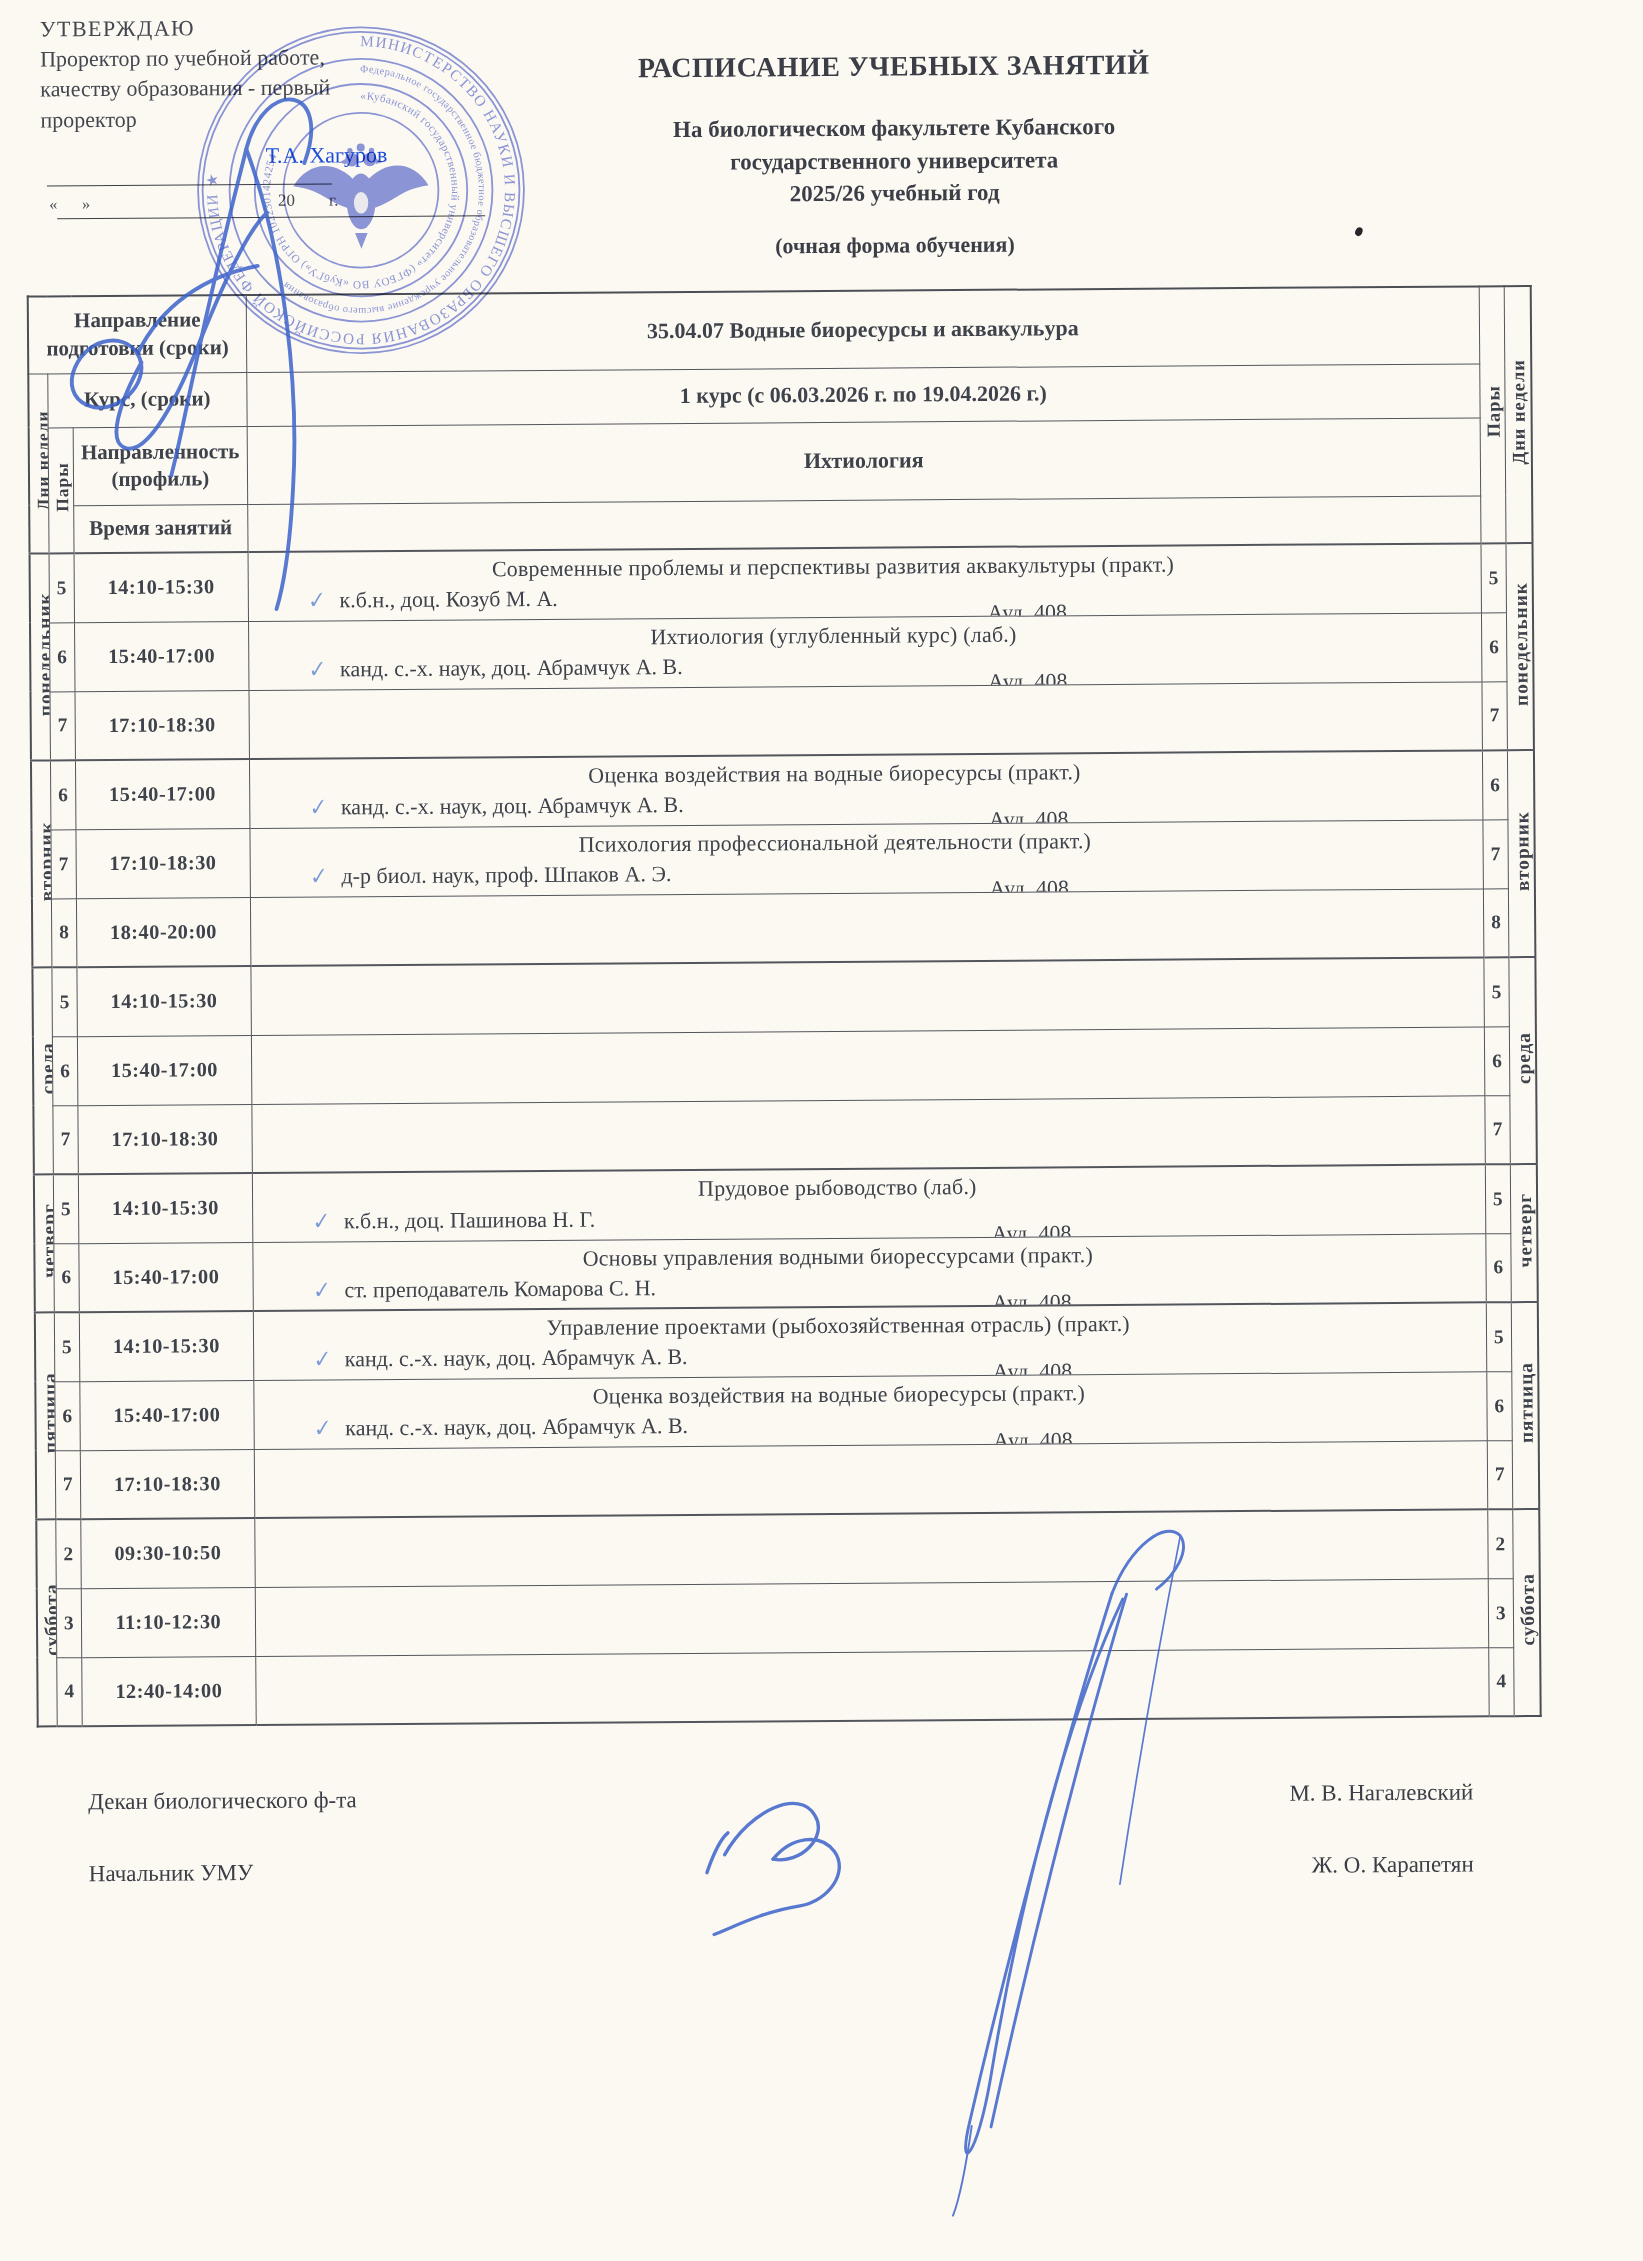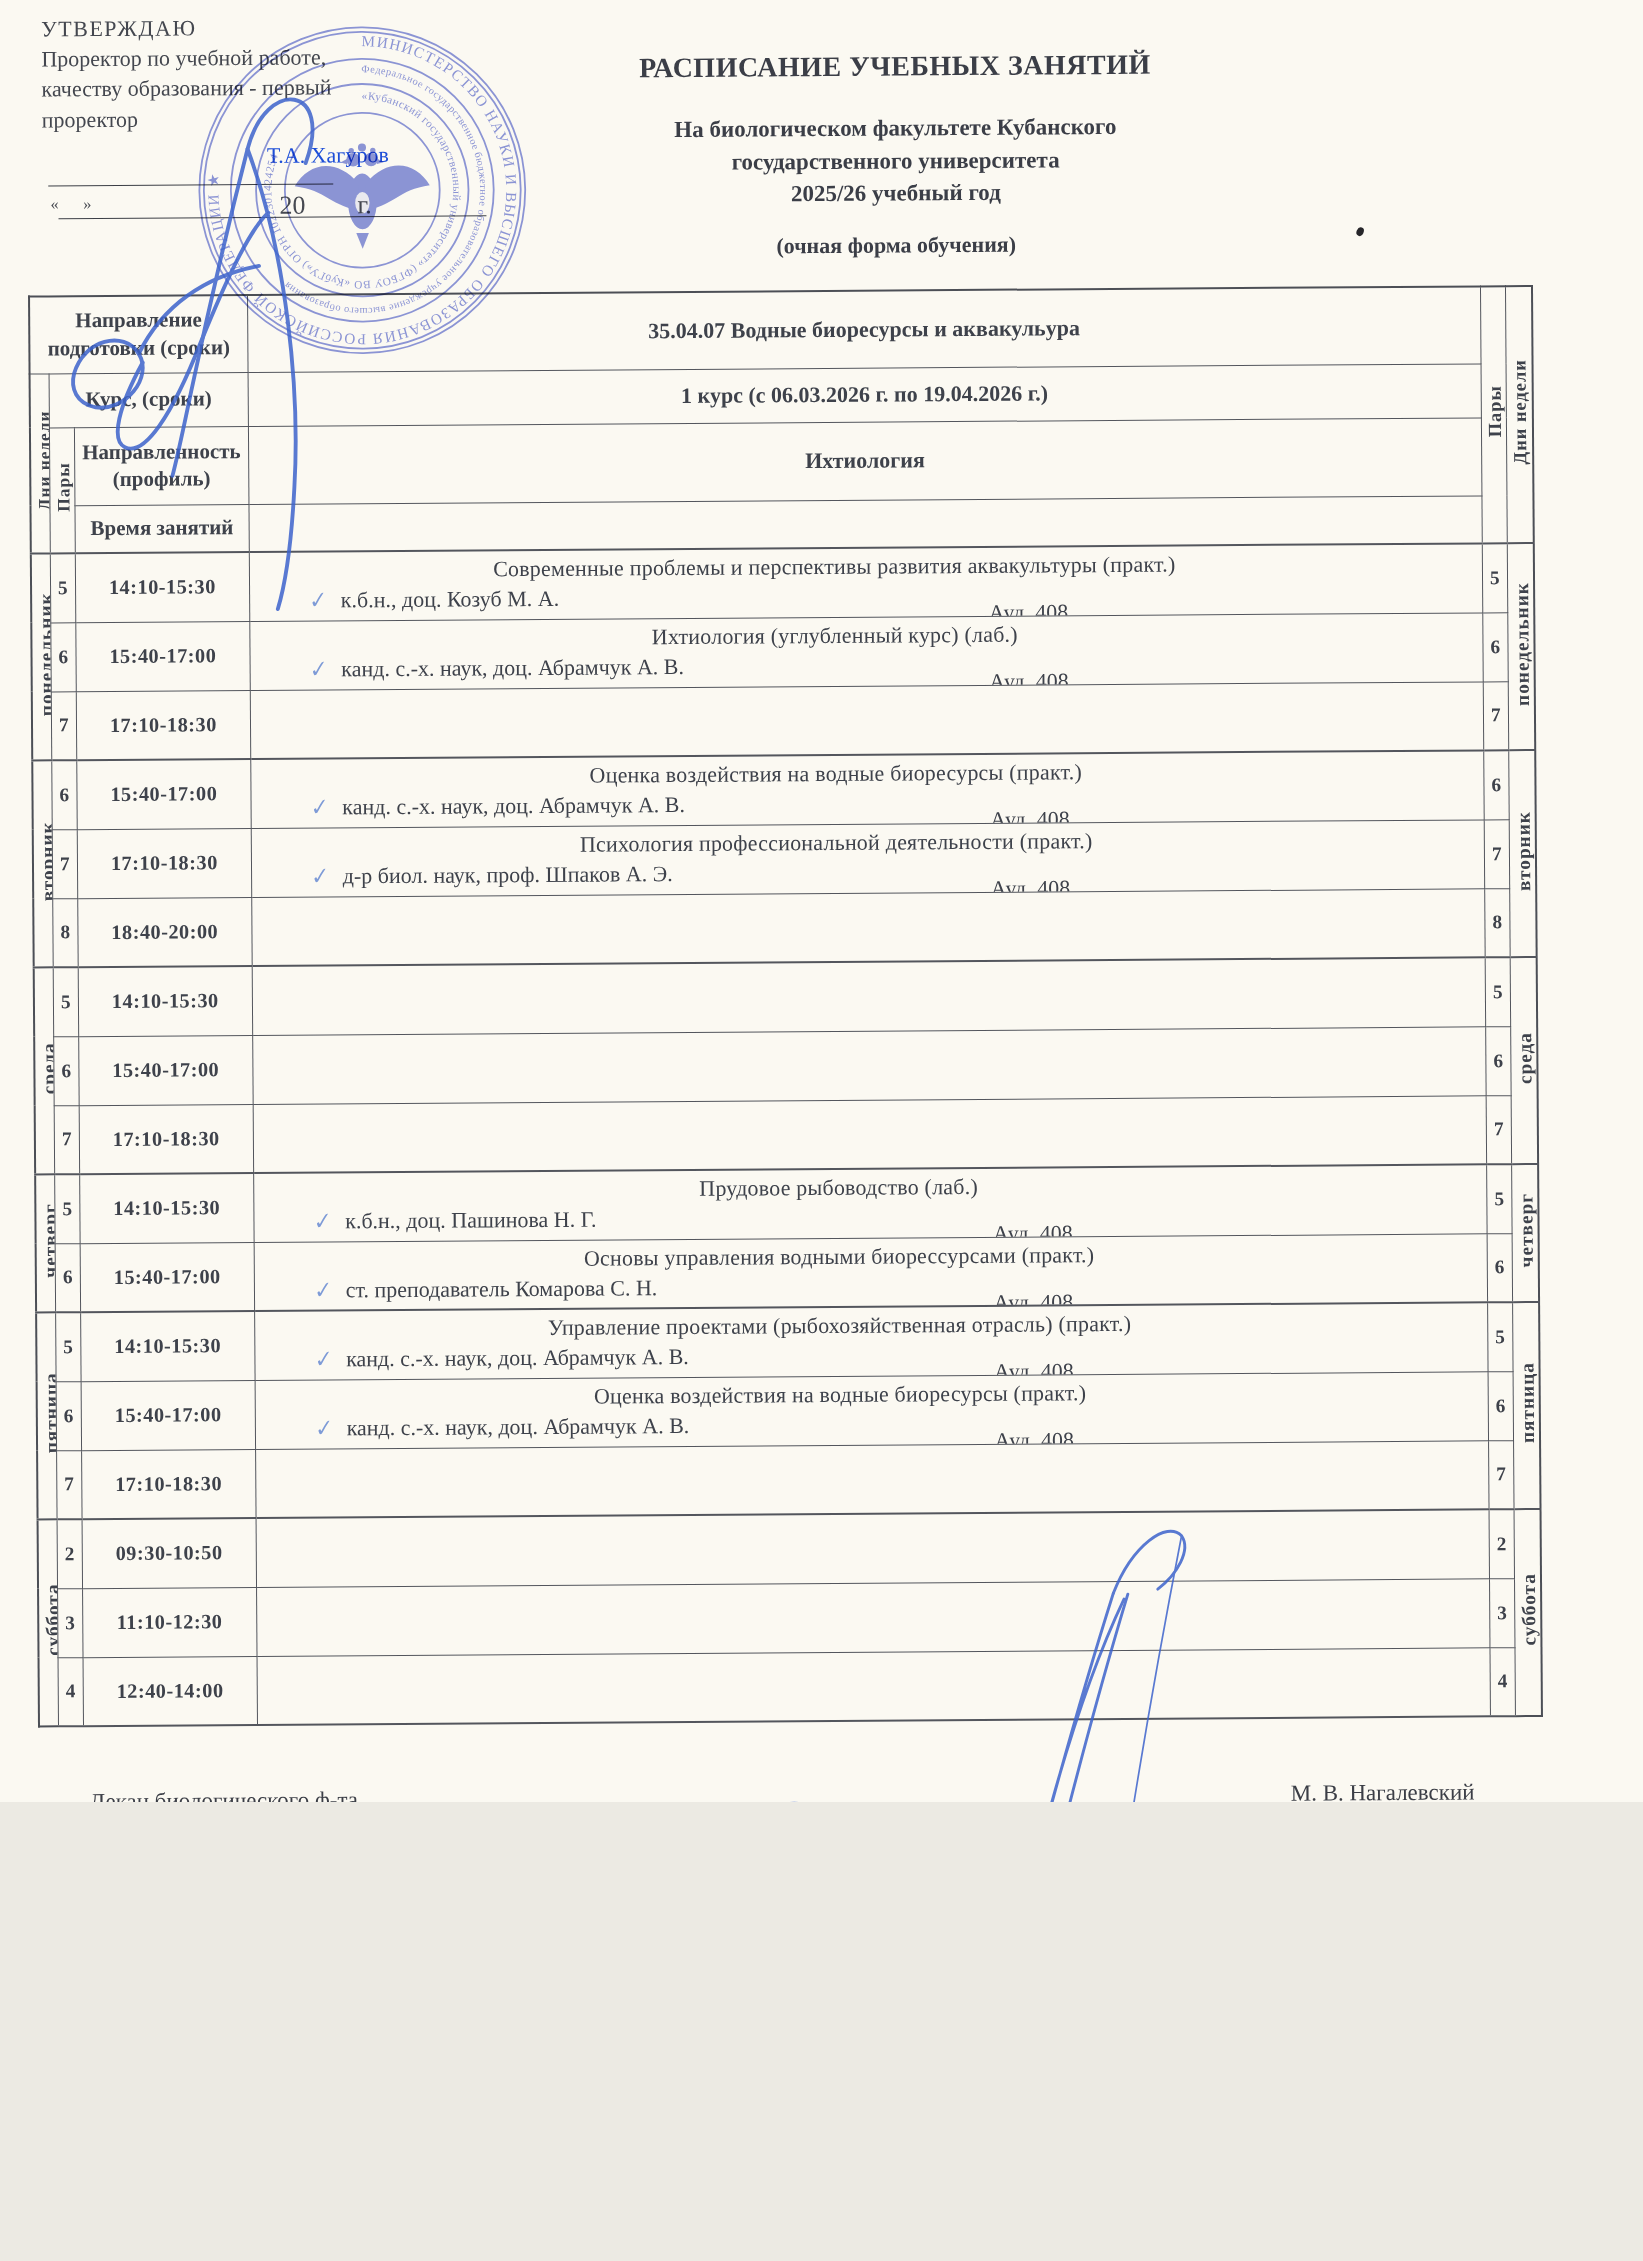--- a/index.html
+++ b/index.html
@@ -1,28 +1,28 @@
 <!DOCTYPE html>
 <html style="font-size:7.7px"><head>
 <meta charset="utf-8">
 <style>
   html,body{margin:0;padding:0;}
   body{width:1644px;height:2261px;background:#eceae3;}
-  .page{position:relative;width:1644px;height:1802px;background:#fbf9f2;overflow:hidden;
+  .page{position:relative;width:1644px;height:2261px;background:#fbf9f2;overflow:hidden;
         font-family:"Liberation Serif","DejaVu Serif",serif;color:#3e424b;}
   .scan{position:absolute;inset:0;transform:rotate(-0.4deg);transform-origin:50% 40%;}
 
   
   .approval{position:absolute;left:46px;top:8.7px;width:367px;font-size:22px;line-height:1.38;color:#44474f;}
   .approval .head{letter-spacing:1.5px;}
   .sig-line1{position:absolute;left:52px;top:180px;width:285px;border-top:1.9px solid #3c3f46;}
   .quote-row{position:absolute;left:54px;top:189px;font-size:16.4px;white-space:pre;color:#4a4d54;}
   .sig-line2{position:absolute;left:62px;top:213px;width:428px;border-top:1.9px solid #3c3f46;}
   .signer{position:absolute;left:271px;top:139px;font-size:22px;color:#1d4ed8;}
-  .yearline{position:absolute;left:283px;top:187px;font-size:26px;white-space:pre;color:#474a52;}
+  .yearline{position:absolute;left:283px;top:187px;font-size:17px;white-space:pre;color:#474a52;}
 
   
   .title-block{position:absolute;left:556px;top:51px;width:687px;text-align:center;color:#3b3e47;}
   .t1{font-size:28px;font-weight:bold;letter-spacing:0.5px;margin:0 0 30px 0;}
   .t2{font-size:23px;font-weight:bold;line-height:1.42;margin:0;}
   .t5{font-size:22px;font-weight:bold;margin:22px 0 0 0;}
   .ink-speck{position:absolute;left:1360px;top:231px;width:7.3px;height:9.2px;background:#26262a;border-radius:50%;
              transform:rotate(24deg);}
 
   

